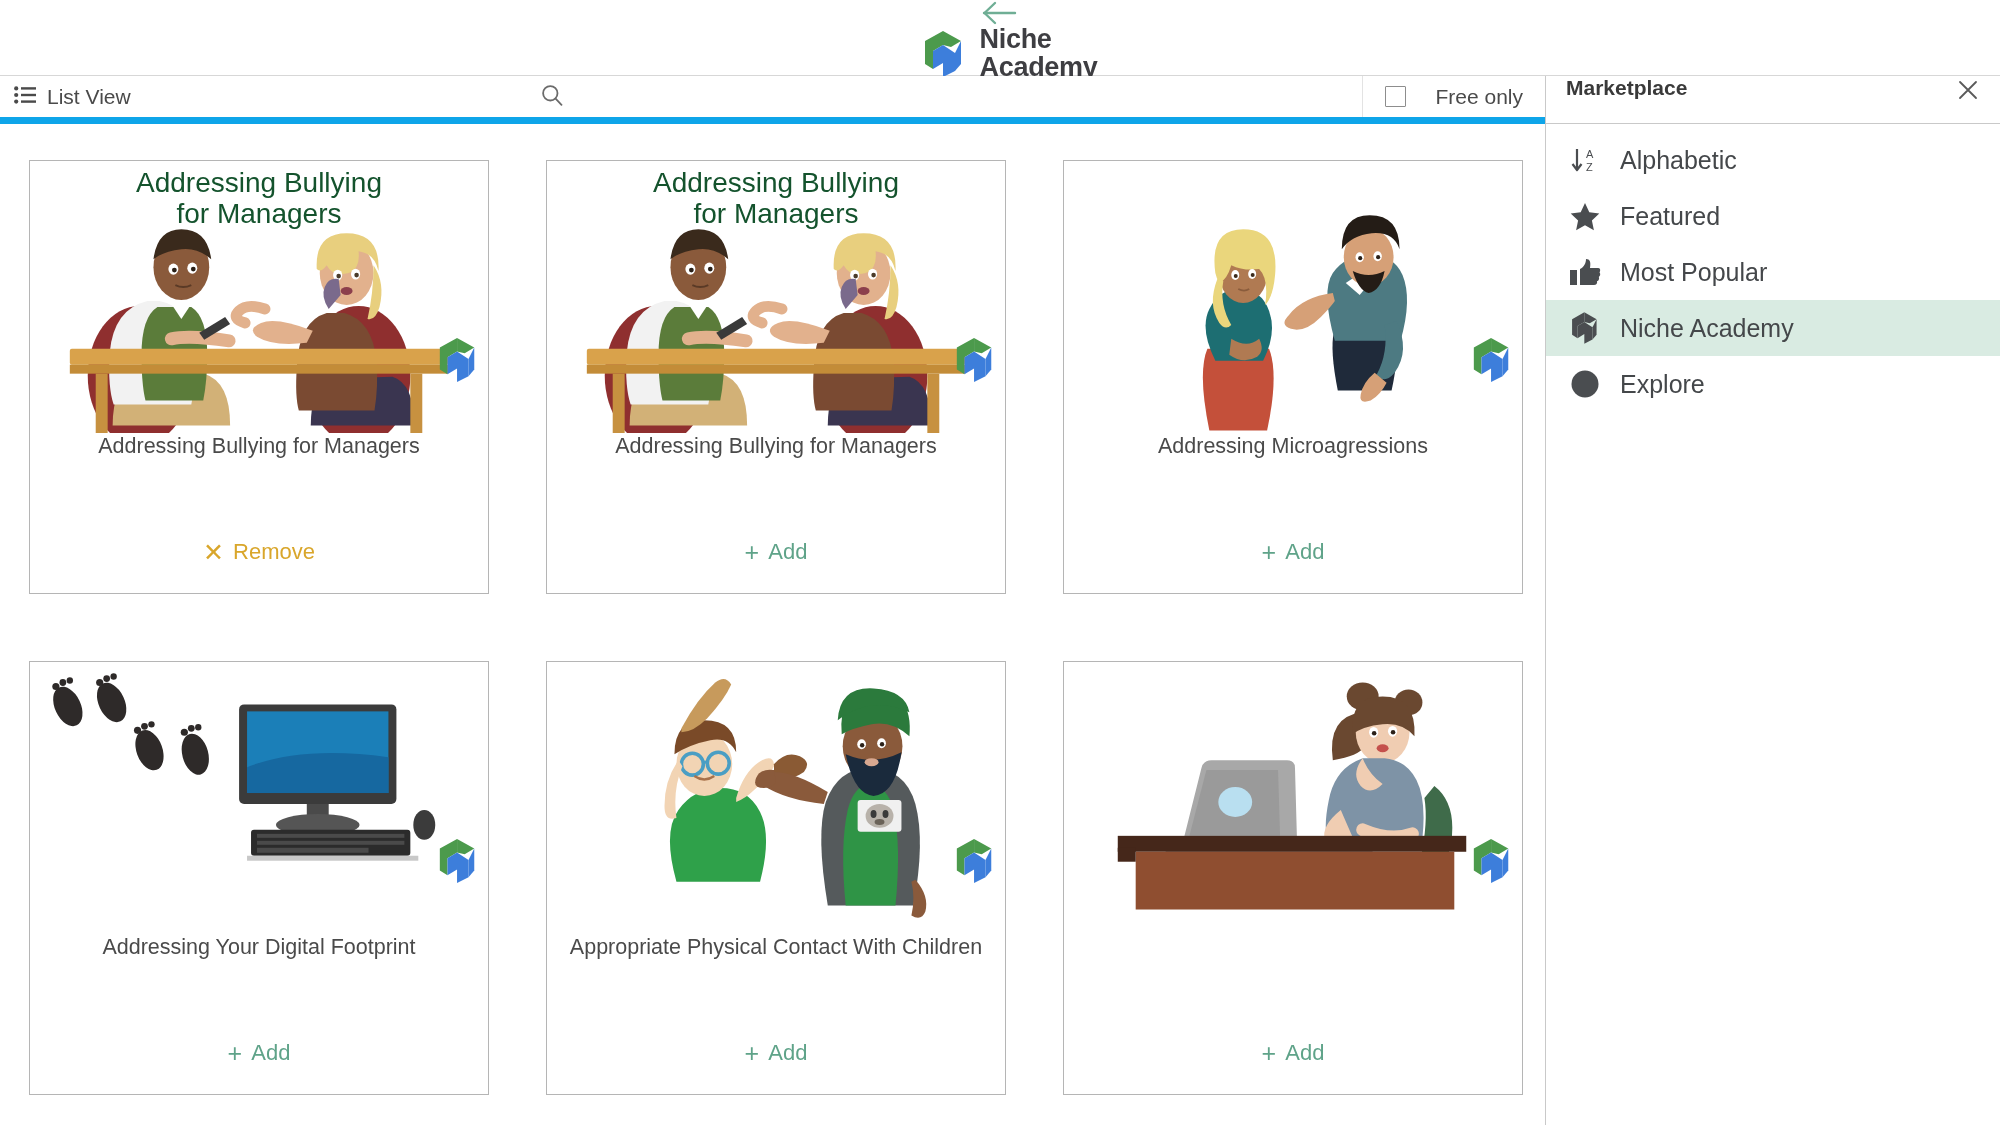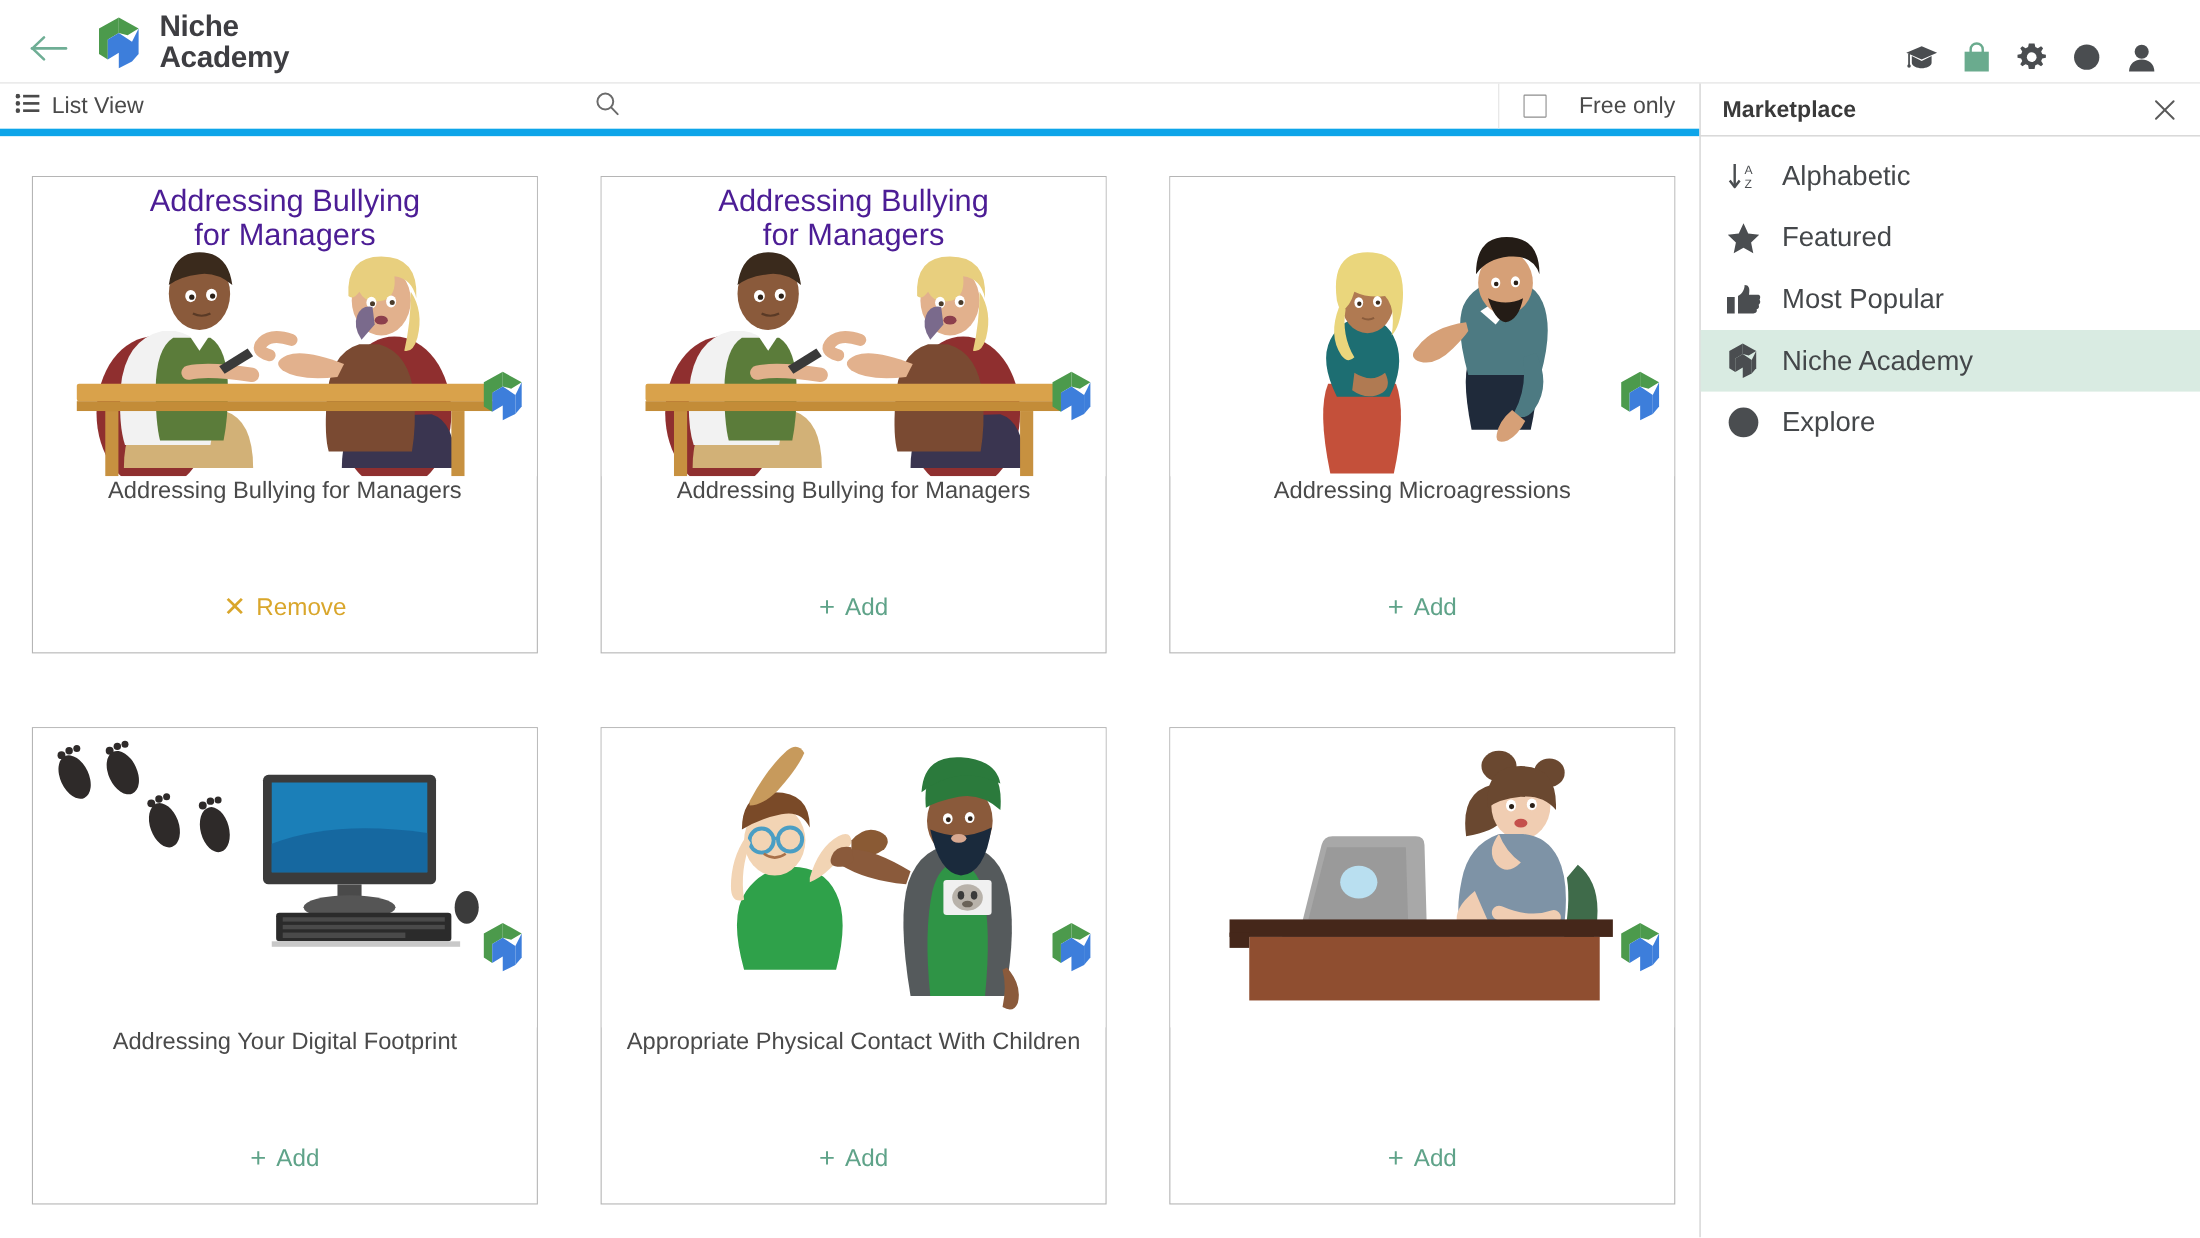--- a/index.html
+++ b/index.html
@@ -7,24 +7,25 @@
     width: 2000px; height: 1125px;
     background: #ffffff;
     font-family: "Liberation Sans", sans-serif;
     overflow: hidden;
   }
   #app { position: relative; width: 2000px; height: 1125px; display: flex; flex-direction: column; }
 
   
   .topbar {
     height: 76px; min-height: 76px;
-    display: flex; align-items: flex-end;
+    display: flex; align-items: center;
     padding: 0 22px 8px 22px;
     background: #fff;
     border-bottom: 1px solid #d7d7d7;
+    flex-direction: column;
   }
   .back-arrow { width: 46px; height: 46px; display:flex; align-items:center; justify-content:center; cursor: pointer; }
   .brand { display: flex; align-items: center; gap: 13px; margin-left: 18px; }
   .brand-logo { width: 46px; height: 50px; }
   .brand-text {
     font-size: 27px; font-weight: bold; line-height: 1.03;
     color: #3e3e42; letter-spacing: -0.3px;
   }
   .top-icons { margin-left: auto; display: flex; align-items: center; gap: 20px; padding-right: 16px; }
   .top-icons .ticon { width: 30px; height: 30px; display:flex; align-items:center; justify-content:center; cursor:pointer; }
@@ -89,29 +90,29 @@
     margin-top: auto; text-align: center; padding-bottom: 28px;
     font-size: 22px; display:flex; align-items:center; justify-content:center; gap: 9px;
   }
   .act-add { color: #5fa389; cursor: pointer; }
   .act-remove { color: #d9a62b; cursor: pointer; }
   .plus-glyph { font-size: 25px; line-height: 0.8; font-weight: 300; }
 
   
   .thumb-cap {
     position: absolute; top: 6px; left: 0; right: 0; text-align: center;
-    color: #4c1d95; font-size: 28px; line-height: 1.12; font-weight: 400;
+    color: #14532d; font-size: 28px; line-height: 1.12; font-weight: 400;
   }
   .thumb-cap.small { font-size: 27px; }
   .thumb-logo { position: absolute; right: 8px; bottom: 48px; width: 44px; height: 50px; }
   .thumb-art { position:absolute; left:0; top:0; width:100%; height:100%; }
 
   
   .rp-header {
-    height: 48px; min-height: 48px; display: flex; align-items: center;
+    height: 48px; min-height: 48px; display: flex; align-items: flex-start;
     padding: 0 18px 0 20px; border-bottom: 1px solid #c9c9c9;
   }
   .rp-title { font-size: 21px; font-weight: bold; color: #3a3a3a; }
   .rp-close { margin-left: auto; cursor: pointer; width: 28px; height: 28px; display:flex; align-items:center; justify-content:center; }
   .rp-list { padding-top: 8px; }
   .rp-item {
     display: flex; align-items: center; gap: 18px;
     height: 56px; padding-left: 22px; cursor: pointer;
     font-size: 25px; color: #44474a;
   }

